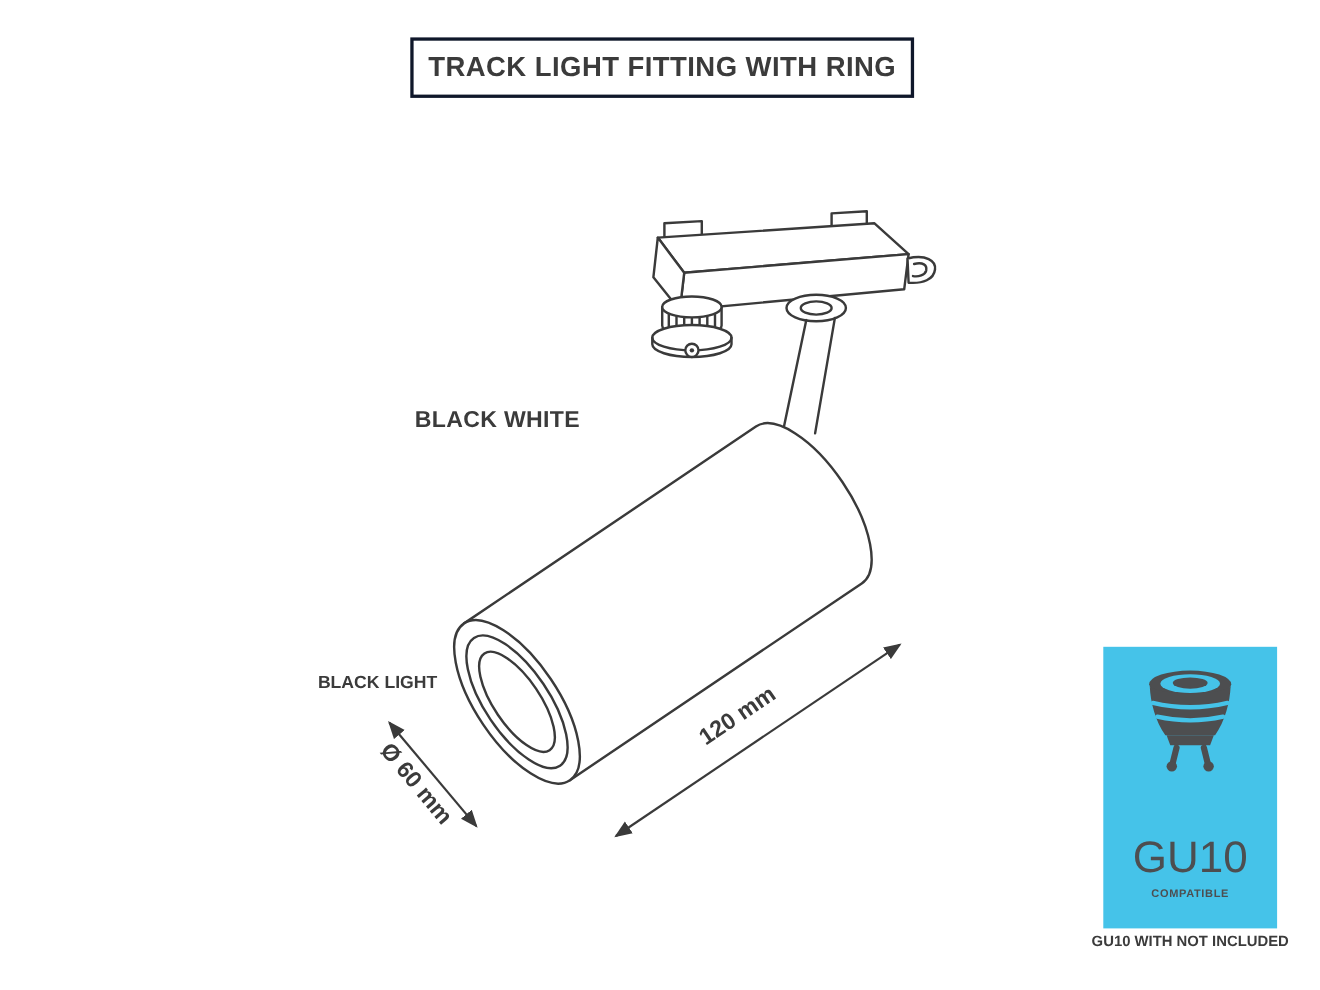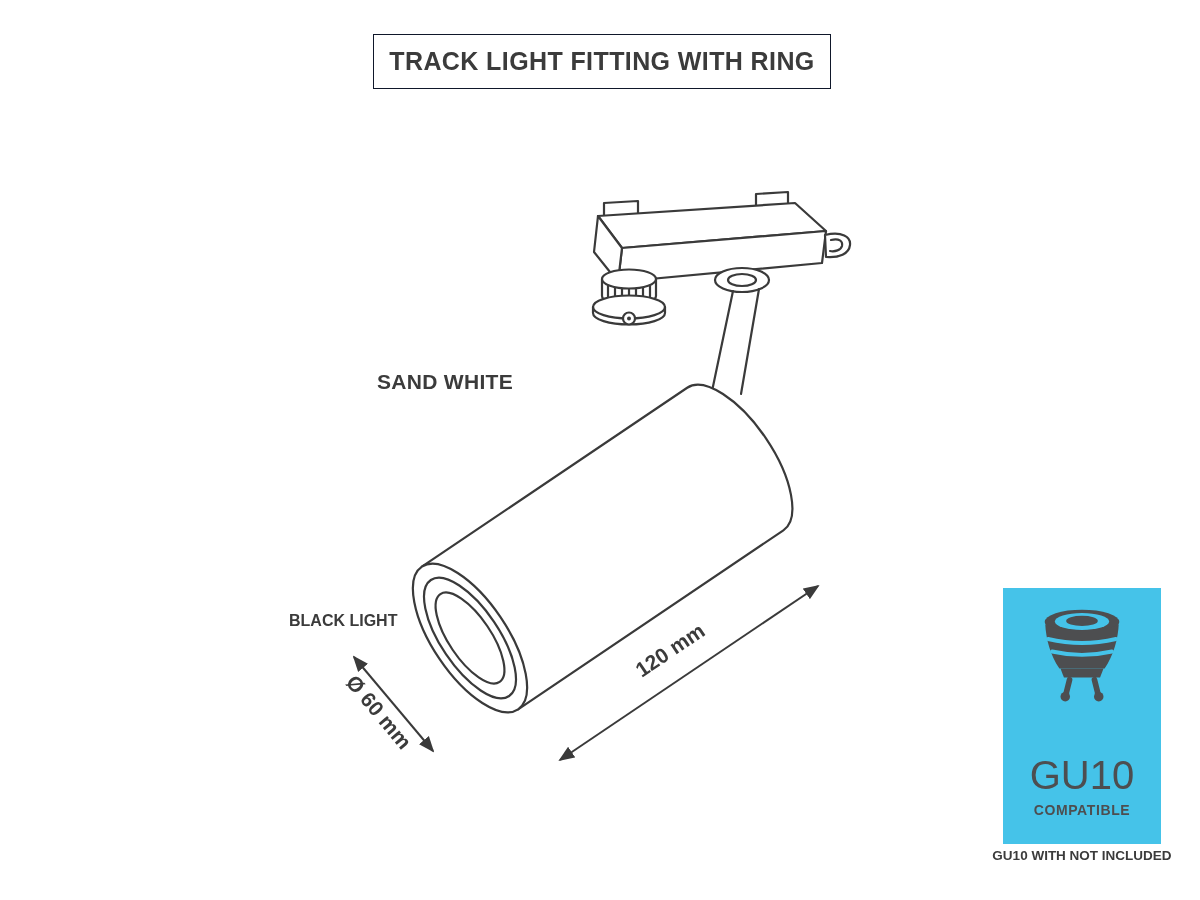--- a/index.html
+++ b/index.html
@@ -5,21 +5,21 @@
   :root{
     --line:#3a3a3a;
     --text:#3b3b3b;
     --badge-bg:#45c3e9;
     --badge-text:#4d4e50;
   }
   *{margin:0;padding:0;box-sizing:border-box}
   html,body{width:1200px;height:900px;background:#fff;font-family:"Liberation Sans",sans-serif}
   .stage{position:relative;width:1200px;height:900px;overflow:hidden;background:#fff}
 
-  .title-box{position:absolute;left:373px;top:34px;width:458px;height:55px;border:1px solid #0f172a;
+  .title-box{position:absolute;left:373px;top:34px;width:458px;height:55px;border:3px solid #0f172a;
     display:flex;align-items:center;justify-content:center;background:#fff}
   .title-box span{font-size:25px;font-weight:700;color:var(--text);letter-spacing:.4px}
 
   .art{position:absolute;left:0;top:0;width:1200px;height:900px}
   .art .ln{fill:none;stroke:var(--line);stroke-width:2.2;stroke-linecap:round;stroke-linejoin:round}
   .art .fw{fill:#fff;stroke:var(--line);stroke-width:2.2;stroke-linejoin:round}
   .art .dim{fill:none;stroke:var(--line);stroke-width:2}
   .art text{fill:var(--text);font-family:"Liberation Sans",sans-serif;font-weight:700;font-size:21px}
   #arr path{fill:var(--line)}
 
@@ -27,21 +27,21 @@
   .lbl-finish{left:377px;top:370px;font-size:21px;letter-spacing:.3px}
   .lbl-ring{left:289px;top:612px;font-size:16px}
 
   .badge{position:absolute;left:1003px;top:588px;width:158px;height:256px;background:var(--badge-bg);
     display:flex;flex-direction:column;align-items:center;padding:16px 0 26px}
   .badge .bd{fill:var(--badge-text)}
   .badge .bg{fill:var(--badge-bg)}
   .badge .bs{fill:none;stroke:var(--badge-bg);stroke-width:3.5;stroke-linecap:round}
   .badge .bp{fill:none;stroke:var(--badge-text);stroke-width:5;stroke-linecap:round}
   .badge-socket{margin-top:auto;font-size:40px;font-weight:400;color:var(--badge-text);line-height:1}
-  .badge-compatible{margin-top:7px;font-size:14px;font-weight:700;color:var(--badge-text);letter-spacing:.6px}
+  .badge-compatible{margin-top:7px;font-size:10px;font-weight:700;color:var(--badge-text);letter-spacing:.6px}
   .badge-note{position:absolute;left:1082px;top:848px;transform:translateX(-50%);
     font-size:13.5px;font-weight:700;color:var(--text);white-space:nowrap}
 </style>
 </head>
 <body>
 
 <div class="stage">
 
   <div class="title-box">
     <span>TRACK LIGHT FITTING WITH RING</span>
@@ -86,21 +86,21 @@
       <ellipse class="ln" cx="0" cy="0" rx="21" ry="53"></ellipse>
     </g>
 
     <line class="dim" x1="354" y1="657" x2="433" y2="751" marker-start="url(#arr)" marker-end="url(#arr)"></line>
     <text transform="translate(379,712) rotate(50)" text-anchor="middle" dy="0.35em">Ø 60 mm</text>
 
     <line class="dim" x1="560" y1="760" x2="818" y2="586" marker-start="url(#arr)" marker-end="url(#arr)"></line>
     <text transform="translate(670,650) rotate(-34)" text-anchor="middle" dy="0.35em">120 mm</text>
   </svg>
 
-  <div class="lbl lbl-finish">SAND WHITE</div>
+  <div class="lbl lbl-finish">BLACK WHITE</div>
   <div class="lbl lbl-ring">BLACK LIGHT</div>
 
   <div class="badge">
     <svg width="108" height="104" viewBox="0 0 90 92" aria-hidden="true">
       <ellipse class="bd" cx="45" cy="16" rx="33" ry="11"></ellipse>
       <ellipse class="bg" cx="45" cy="15.5" rx="24" ry="7.5"></ellipse>
       <ellipse class="bd" cx="45" cy="15" rx="14" ry="4.5"></ellipse>
       <path class="bd" d="M12.5,18 C13,30 17,46 25,57 L65,57 C73,46 77,30 77.5,18 C68,25 22,25 12.5,18 Z"></path>
       <path class="bs" d="M15,31 Q45,38 75,31"></path>
       <path class="bs" d="M18.5,42 Q45,48 71.5,42"></path>

